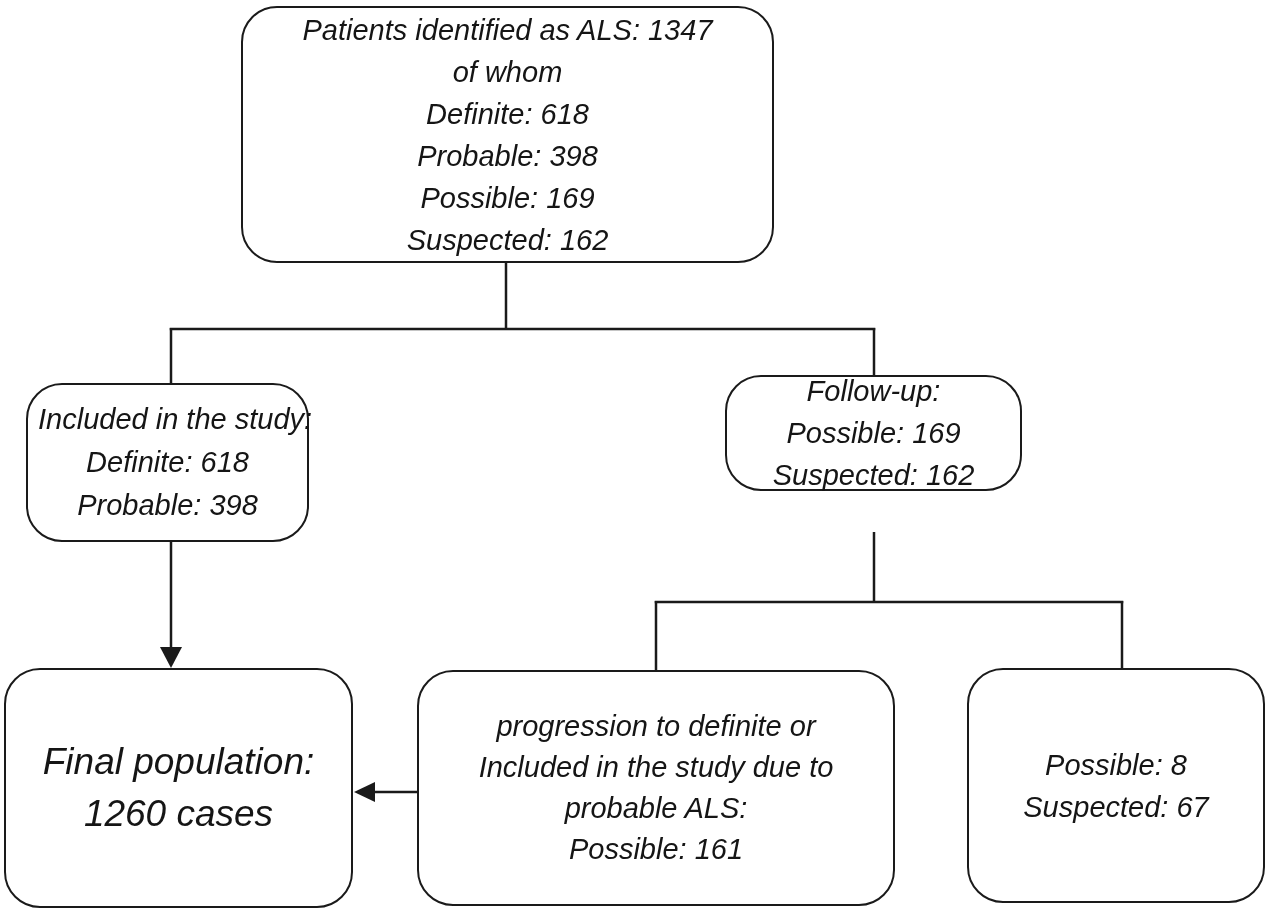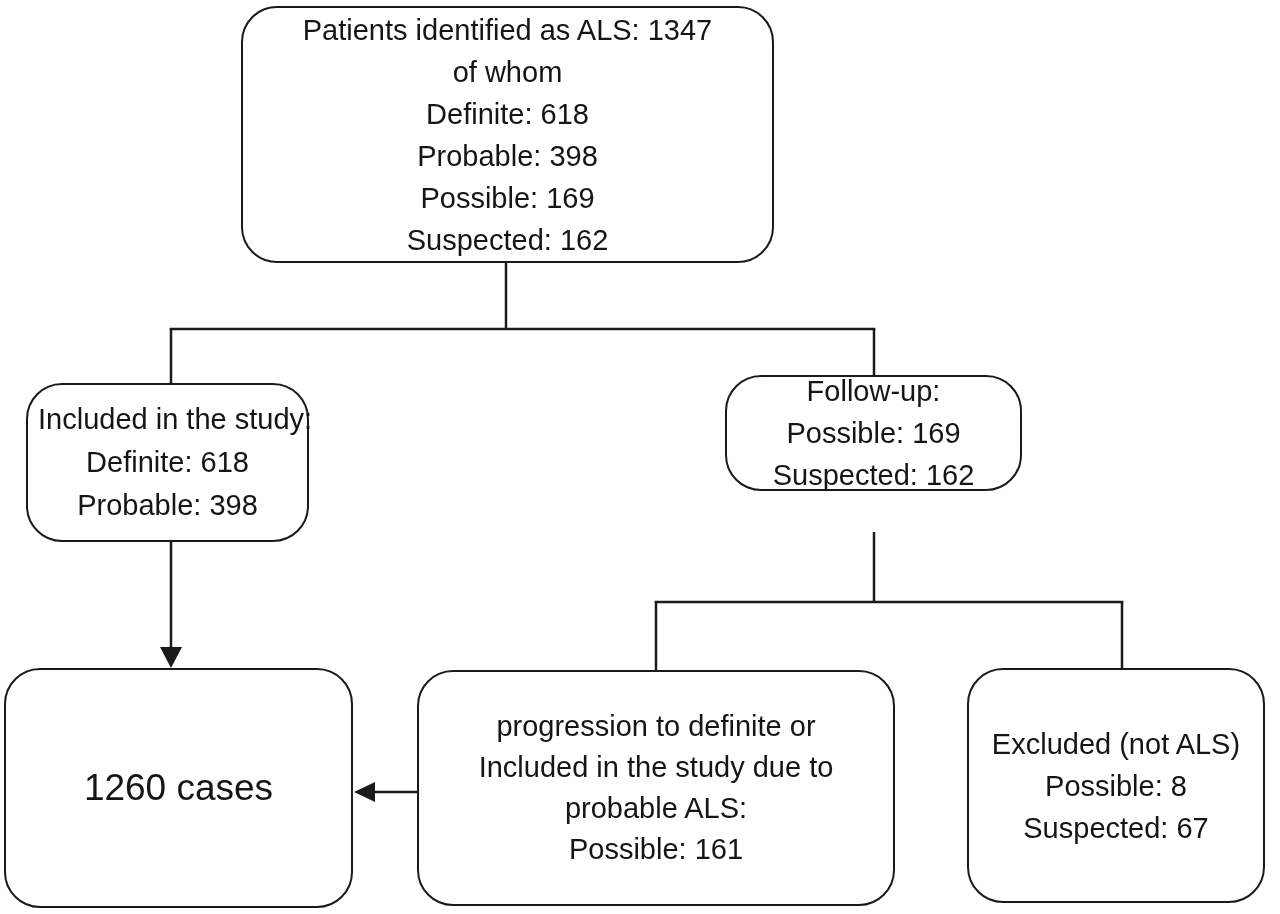--- a/index.html
+++ b/index.html
@@ -8,20 +8,21 @@
     background: #ffffff;
   }
   .canvas {
     position: relative;
     width: 1280px;
     height: 914px;
     background: #ffffff;
     font-family: "Liberation Sans", "DejaVu Sans", sans-serif;
     color: #151515;
     overflow: hidden;
+    font-style: italic;
   }
   .connectors {
     position: absolute;
     left: 0;
     top: 0;
     width: 1280px;
     height: 914px;
     z-index: 0;
   }
   .fbox {
@@ -87,29 +88,29 @@
     <div class="bline">Probable: 398</div>
   </div>
 
   <div class="fbox b3">
     <div class="bline">Follow-up:</div>
     <div class="bline">Possible: 169</div>
     <div class="bline">Suspected: 162</div>
   </div>
 
   <div class="fbox b4">
+    <div class="bline">Final population:</div>
     <div class="bline">1260 cases</div>
   </div>
 
   <div class="fbox b5">
     <div class="bline">progression to definite or</div>
     <div class="bline">Included in the study due to</div>
     <div class="bline">probable ALS:</div>
     <div class="bline">Possible: 161</div>
   </div>
 
   <div class="fbox b6">
-    <div class="bline">Excluded (not ALS)</div>
     <div class="bline">Possible: 8</div>
     <div class="bline">Suspected: 67</div>
   </div>
 
 </div>
 
 </body></html>

